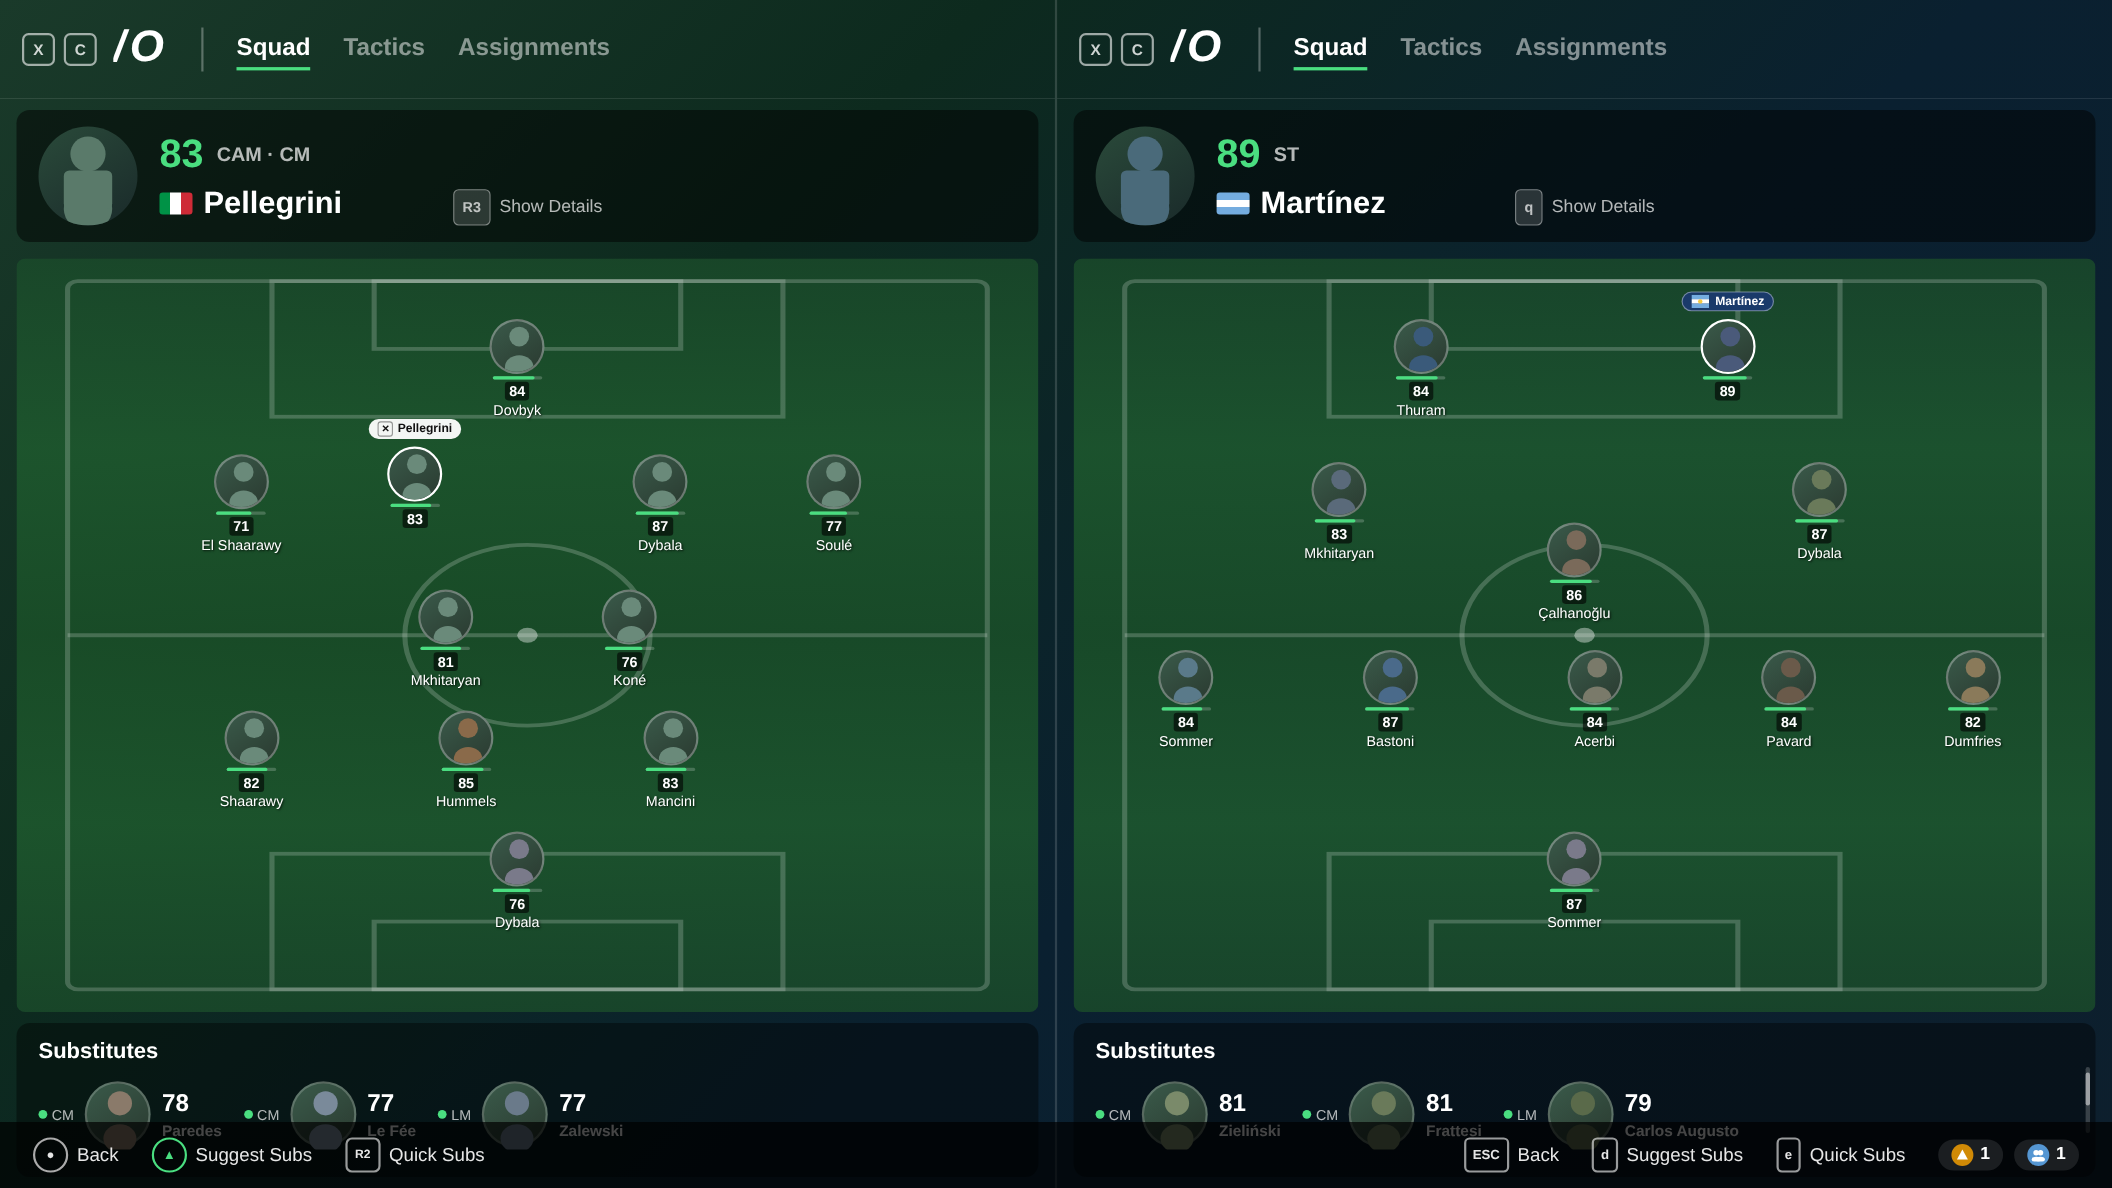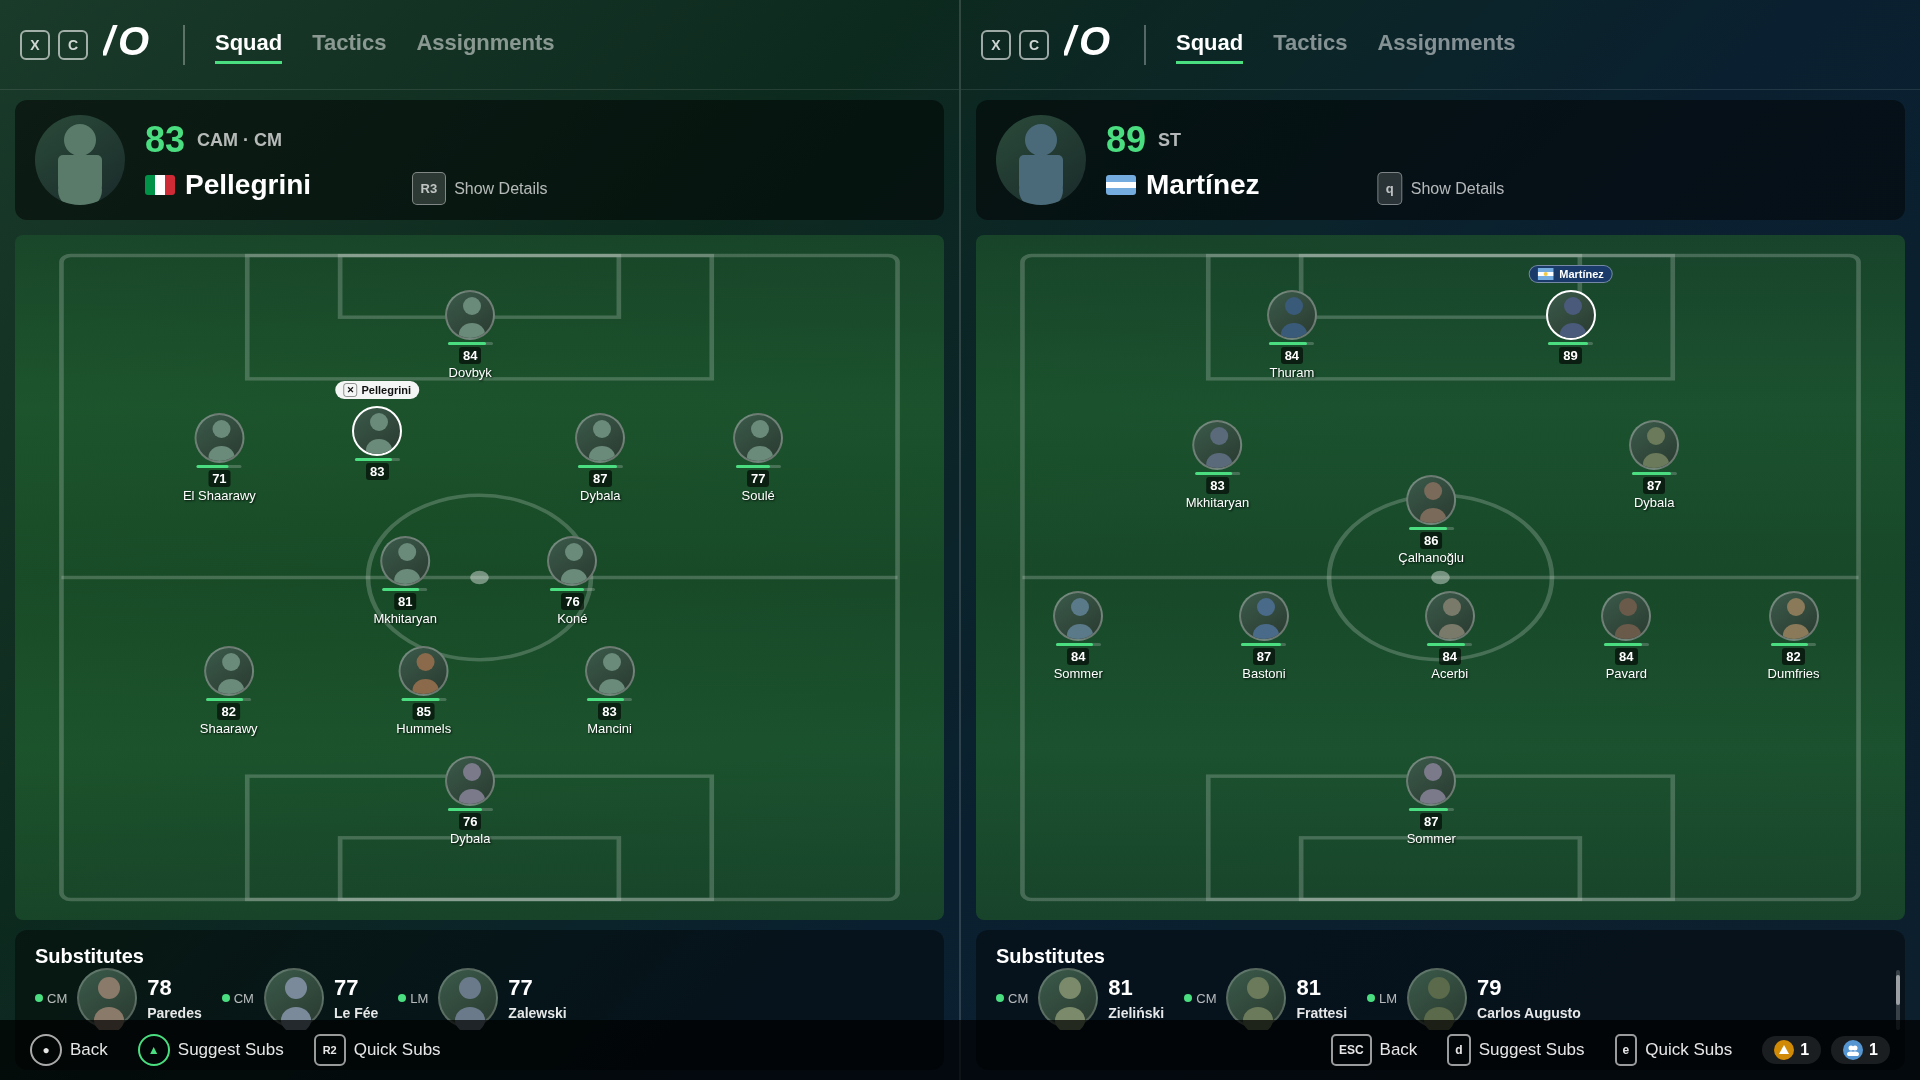--- a/index.html
+++ b/index.html
@@ -276,20 +276,21 @@
       background: rgba(0,0,0,0.4);
       border-radius: 12px;
       margin: 5px 15px 10px;
       padding: 15px 20px;
       min-height: 140px;
     }
 
     .substitutes-title {
       font-size: 20px;
       font-weight: 700;
+      margin-bottom: 15px;
     }
 
     .substitutes-list {
       display: flex;
       gap: 20px;
     }
 
     .substitute-item {
       display: flex;
       align-items: center;

